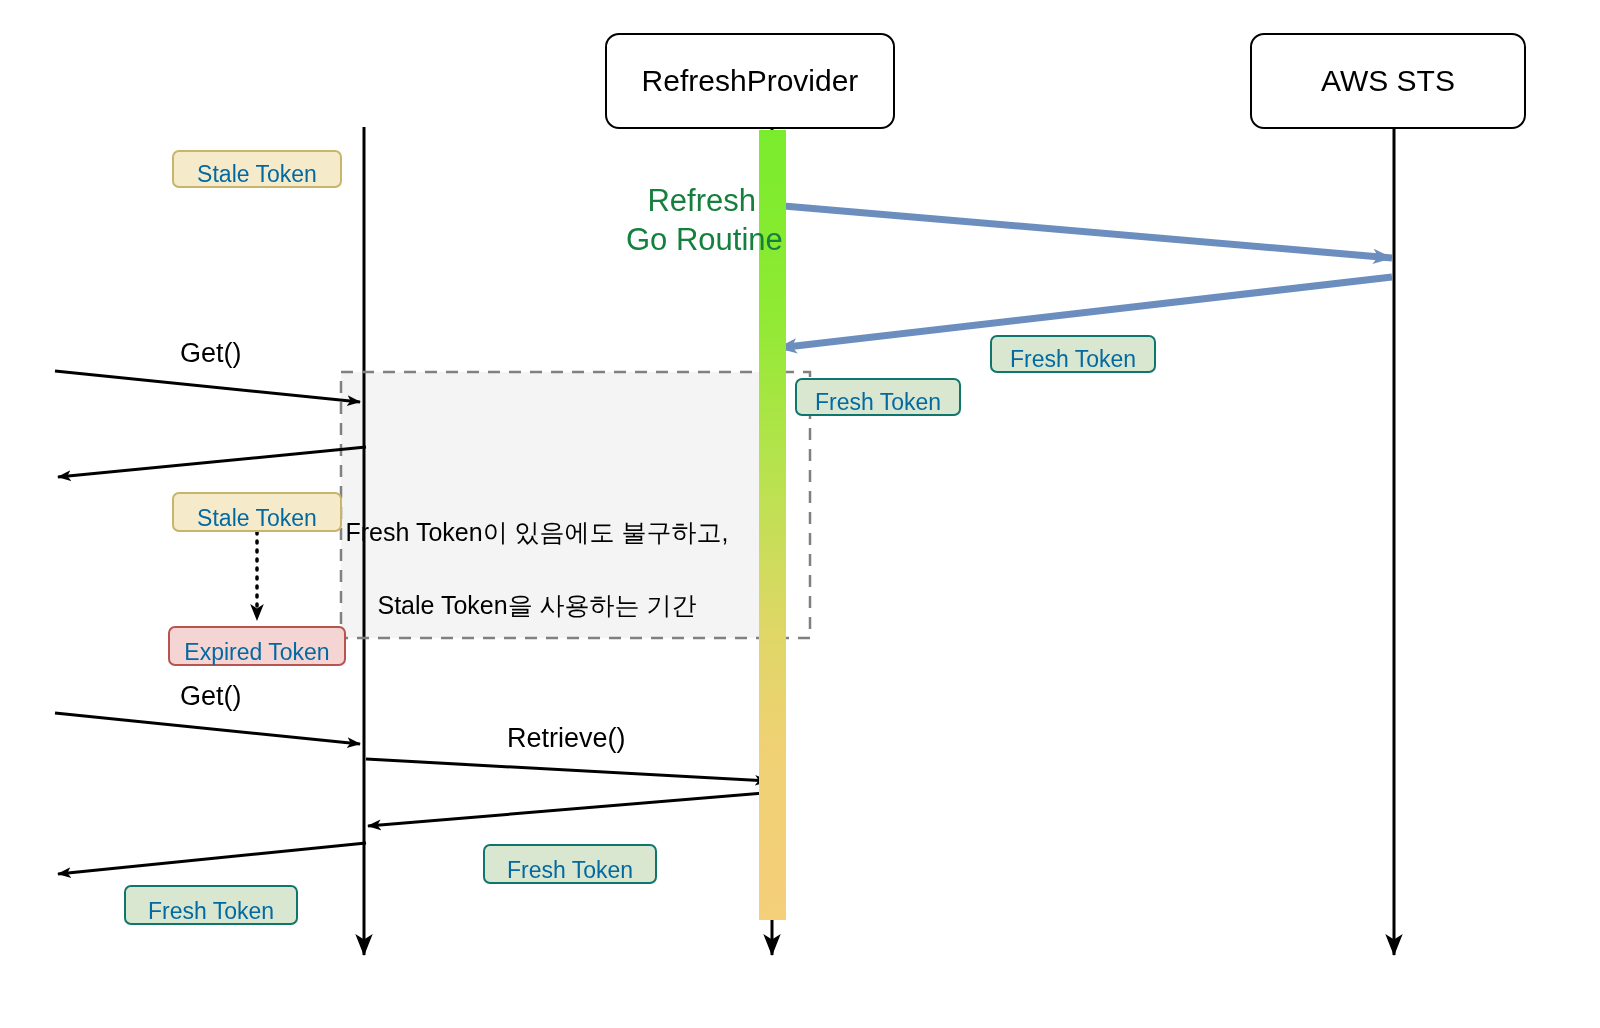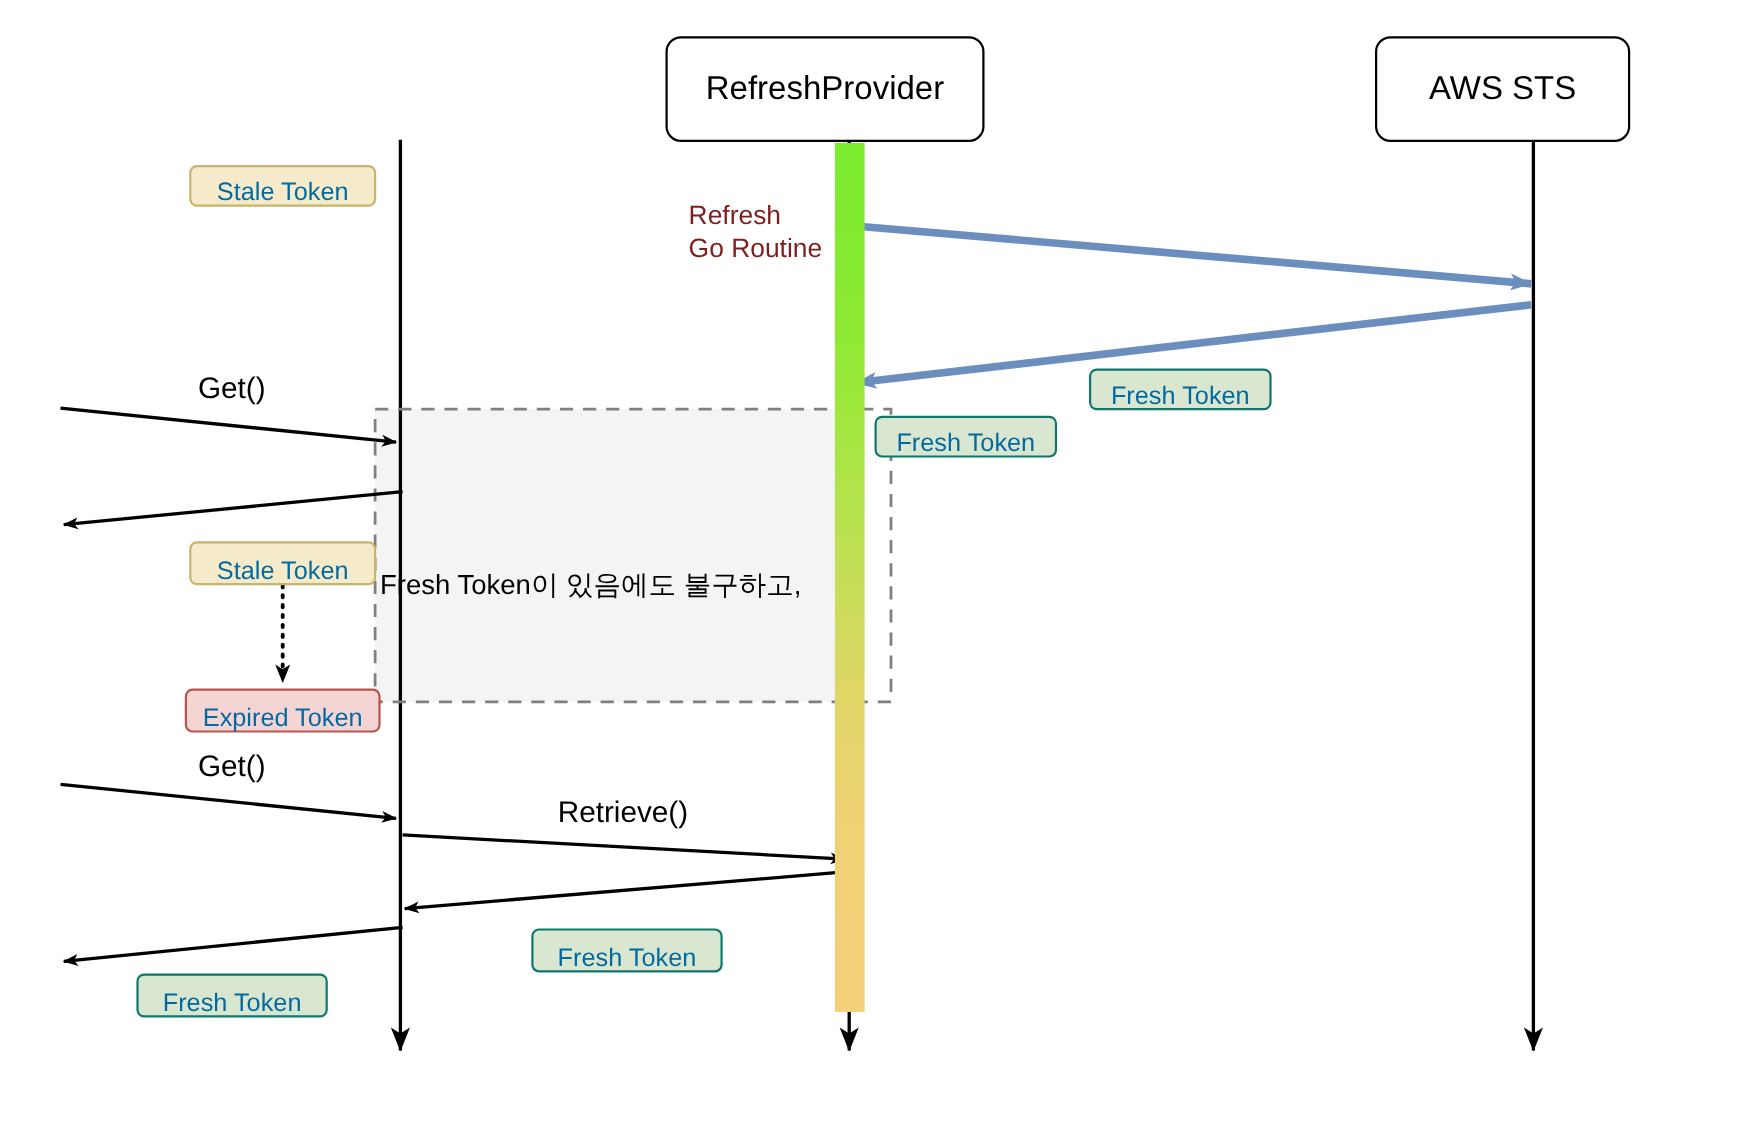--- a/index.html
+++ b/index.html
@@ -73,24 +73,24 @@
 
   
   .arrow-label {
     position: absolute;
     font-size: 27px;
     color: #000000;
     white-space: nowrap;
     z-index: 7;
   }
   .label-blue {
-    color: #7f1d1d;
-    text-align: left;
+    color: #15803d;
+    text-align: right;
     line-height: 1.25;
-    font-size: 24px;
+    font-size: 31px;
   }
   .note-text {
     position: absolute;
     text-align: center;
     font-size: 25px;
     line-height: 1.45;
     color: #000000;
     z-index: 4;
     white-space: pre-line;
   }
@@ -151,21 +151,21 @@
     <line x1="366" y1="843" x2="58" y2="874" stroke="#000000" stroke-width="3" marker-end="url(#arrowBlack)"></line>
   </svg>
 
   <div class="activation" style="left:759px; top:130px; width:27px; height:790px;"></div>
 
 
   <div class="participant" style="left:605px; top:33px; width:290px; height:96px;">
     <span>RefreshProvider</span>
   </div>
 
-  <div class="participant" style="left:1250px; top:33px; width:232px; height:96px;">
+  <div class="participant" style="left:1250px; top:33px; width:276px; height:96px;">
     <span>AWS STS</span>
   </div>
 
 
   <div class="arrow-label label-blue" style="left:626px; top:182px; width:130px;">
     <div>Refresh</div>
     <div>Go Routine</div>
   </div>
 
   <div class="arrow-label" style="left:180px; top:338px;">
@@ -175,20 +175,21 @@
   <div class="arrow-label" style="left:180px; top:681px;">
     <span>Get()</span>
   </div>
 
   <div class="arrow-label" style="left:507px; top:723px;">
     <span>Retrieve()</span>
   </div>
 
   <div class="note-text" style="left:327px; top:478px; width:420px;">
     <div>Fresh Token이 있음에도 불구하고,</div>
+    <div>Stale Token을 사용하는 기간</div>
   </div>
 
   <div class="badge badge-stale" style="left:172px; top:150px; width:170px; height:38px;">
     <span>Stale Token</span>
   </div>
 
   <div class="badge badge-fresh" style="left:990px; top:335px; width:166px; height:38px;">
     <span>Fresh Token</span>
   </div>
 

